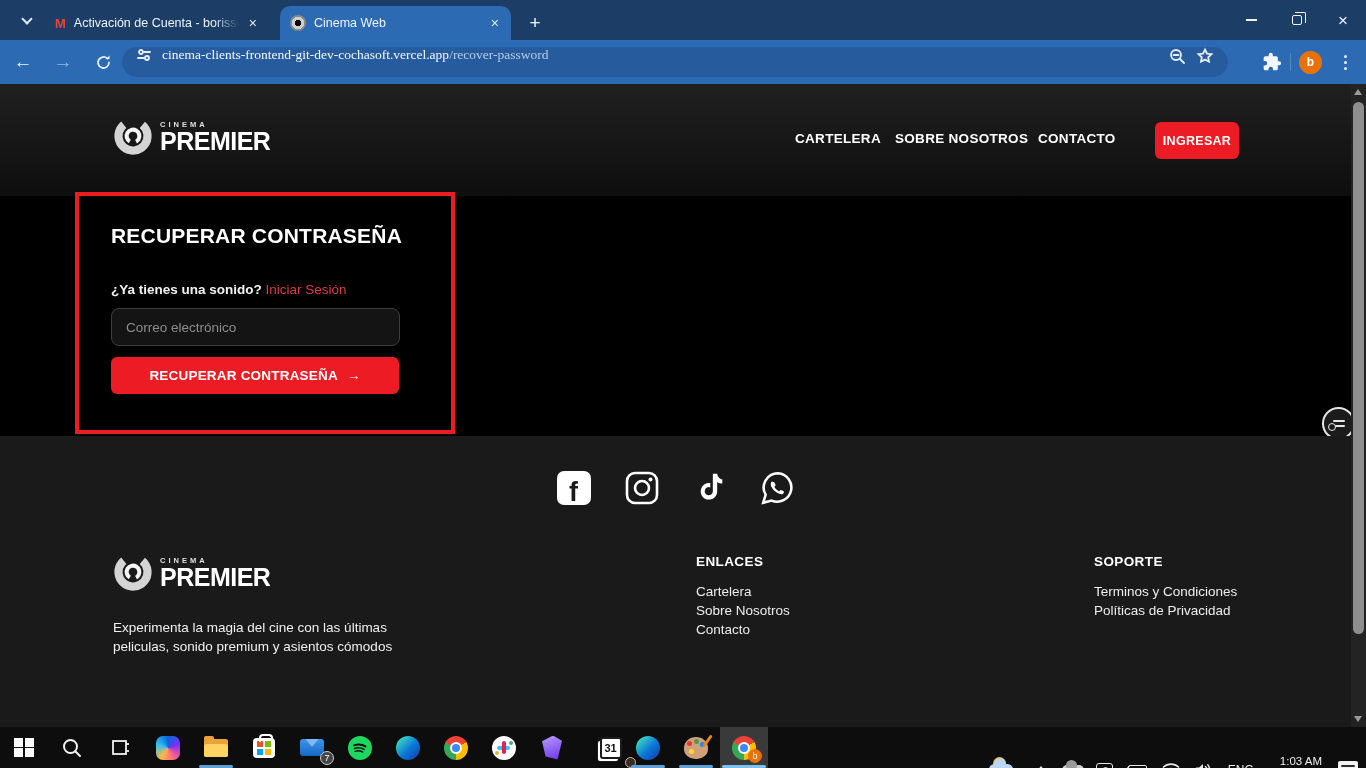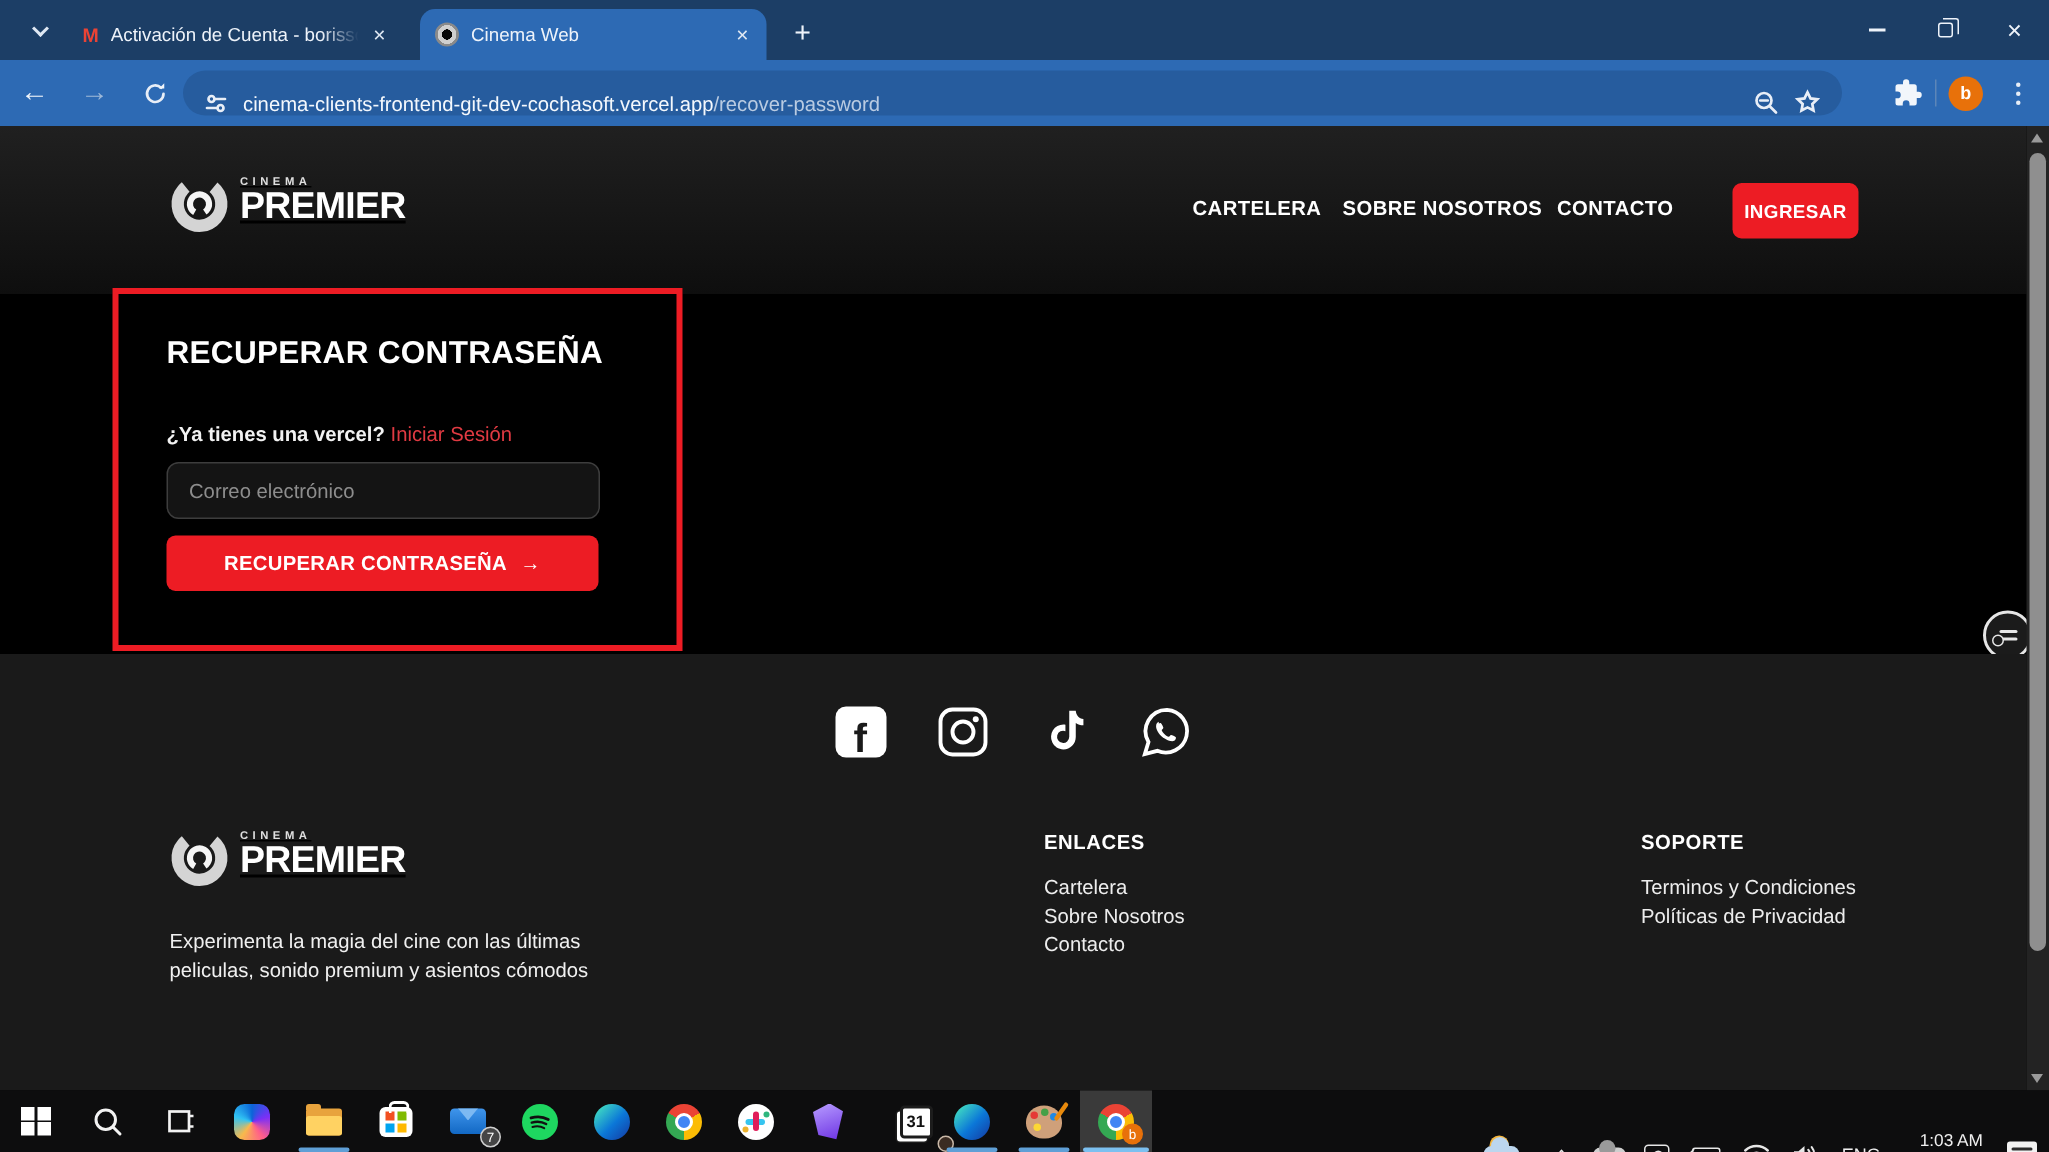--- a/index.html
+++ b/index.html
@@ -31,39 +31,39 @@
   .restore-glyph:before { content:""; position:absolute; left:2px; top:-4.5px; width:10px; height:10px;
     border-top:1.5px solid #eef3fa; border-right:1.5px solid #eef3fa; border-radius:0 2px 0 0; }
   .close-glyph { font-size:17px; line-height:1; }
 
   .toolbar { position:absolute; top:40px; left:0; width:1366px; height:44px; background:#2d6ab4;
     display:flex; align-items:center; }
   .navbtn { width:34px; height:34px; display:flex; align-items:center; justify-content:center;
     color:#f2f6fb; font-size:19px; margin-left:6px; }
   .navbtn.dim { color:#9db8d8; }
   .urlpill { position:absolute; left:122px; top:7px; width:1106px; height:30px; background:#265c9e;
-    border-radius:15px; display:flex; align-items:flex-end; padding:0 14px; gap:10px; }
+    border-radius:15px; display:flex; align-items:flex-start; padding:0 14px; gap:10px;font-family:Liberation Serif, serif; }
   .url-host { color:#f4f8fd; font-size:13.5px; }
   .url-path { color:#b9cbe2; font-size:13.5px; margin-left:-10px; }
   .pill-spacer { flex:1; }
   .icon-stroke { stroke:#e8eef7; fill:none; stroke-width:1.8; stroke-linecap:round; }
   .toolbar-right { position:absolute; right:0; top:0; height:44px; display:flex; align-items:center; }
   .tsep { width:1px; height:18px; background:#5d86b8; margin:0 8px; }
   .avatar { width:23px; height:23px; border-radius:50%; background:#e8710a; color:#fff; font-size:12px;
     font-weight:bold; display:flex; align-items:center; justify-content:center; }
   .menu-dots { width:30px; height:30px; display:flex; flex-direction:column; gap:3px;
     align-items:center; justify-content:center; margin:0 6px 0 8px; }
   .menu-dots i { width:3px; height:3px; border-radius:50%; background:#e8eef7; }
 
   
   .page { position:absolute; top:84px; left:0; width:1366px; height:643px; background:#000; }
 
   .site-header { position:absolute; top:0; left:0; width:1351px; height:112px;
     background:linear-gradient(180deg,#202020,#0e0e0e); }
-  .logo { display:flex; align-items:flex-start; gap:7px;text-decoration:underline; }
+  .logo { display:flex; align-items:flex-end; gap:7px; }
   .logo-text .small { font-size:7.5px; letter-spacing:3px; color:#e0e0e0; font-weight:bold; }
   .logo-text .big { font-size:25px; font-weight:800; color:#fff; letter-spacing:-0.5px; margin-top:-2px; }
   .header-logo { position:absolute; left:113px; top:32px; }
 
   .branch-select { position:absolute; left:428px; top:37px; width:196px; height:38px; background:#0c0c0c;
     border:1px solid #2e2e2e; border-radius:8px; display:flex; align-items:center; padding:0 14px;
     color:#fff; font-size:13.5px; font-weight:500; }
   .branch-select .chev { border-color:#fff; margin-left:auto; margin-top:-4px; }
 
   .nav-link { position:absolute; top:47px; color:#fff; font-size:13.5px; font-weight:bold; letter-spacing:.3px; }
@@ -302,21 +302,21 @@
 
     <a class="nav-link" style="left:795px">CARTELERA</a>
     <a class="nav-link" style="left:895px">SOBRE NOSOTROS</a>
     <a class="nav-link" style="left:1038px">CONTACTO</a>
     <button class="btn-ingresar">INGRESAR</button>
   </div>
 
   <div class="recover-card">
     <div class="card-title">RECUPERAR CONTRASEÑA</div>
     <div class="card-prompt">
-      <span>¿Ya tienes una vercel?</span>
+      <span>¿Ya tienes una sonido?</span>
       <a href="#">Iniciar Sesión</a>
     </div>
     <input class="email-input" type="text" placeholder="Correo electrónico" style="">
     <button class="btn-submit">
       <span>RECUPERAR CONTRASEÑA</span>
       <span>→</span>
     </button>
   </div>
 
   <div class="fab">

